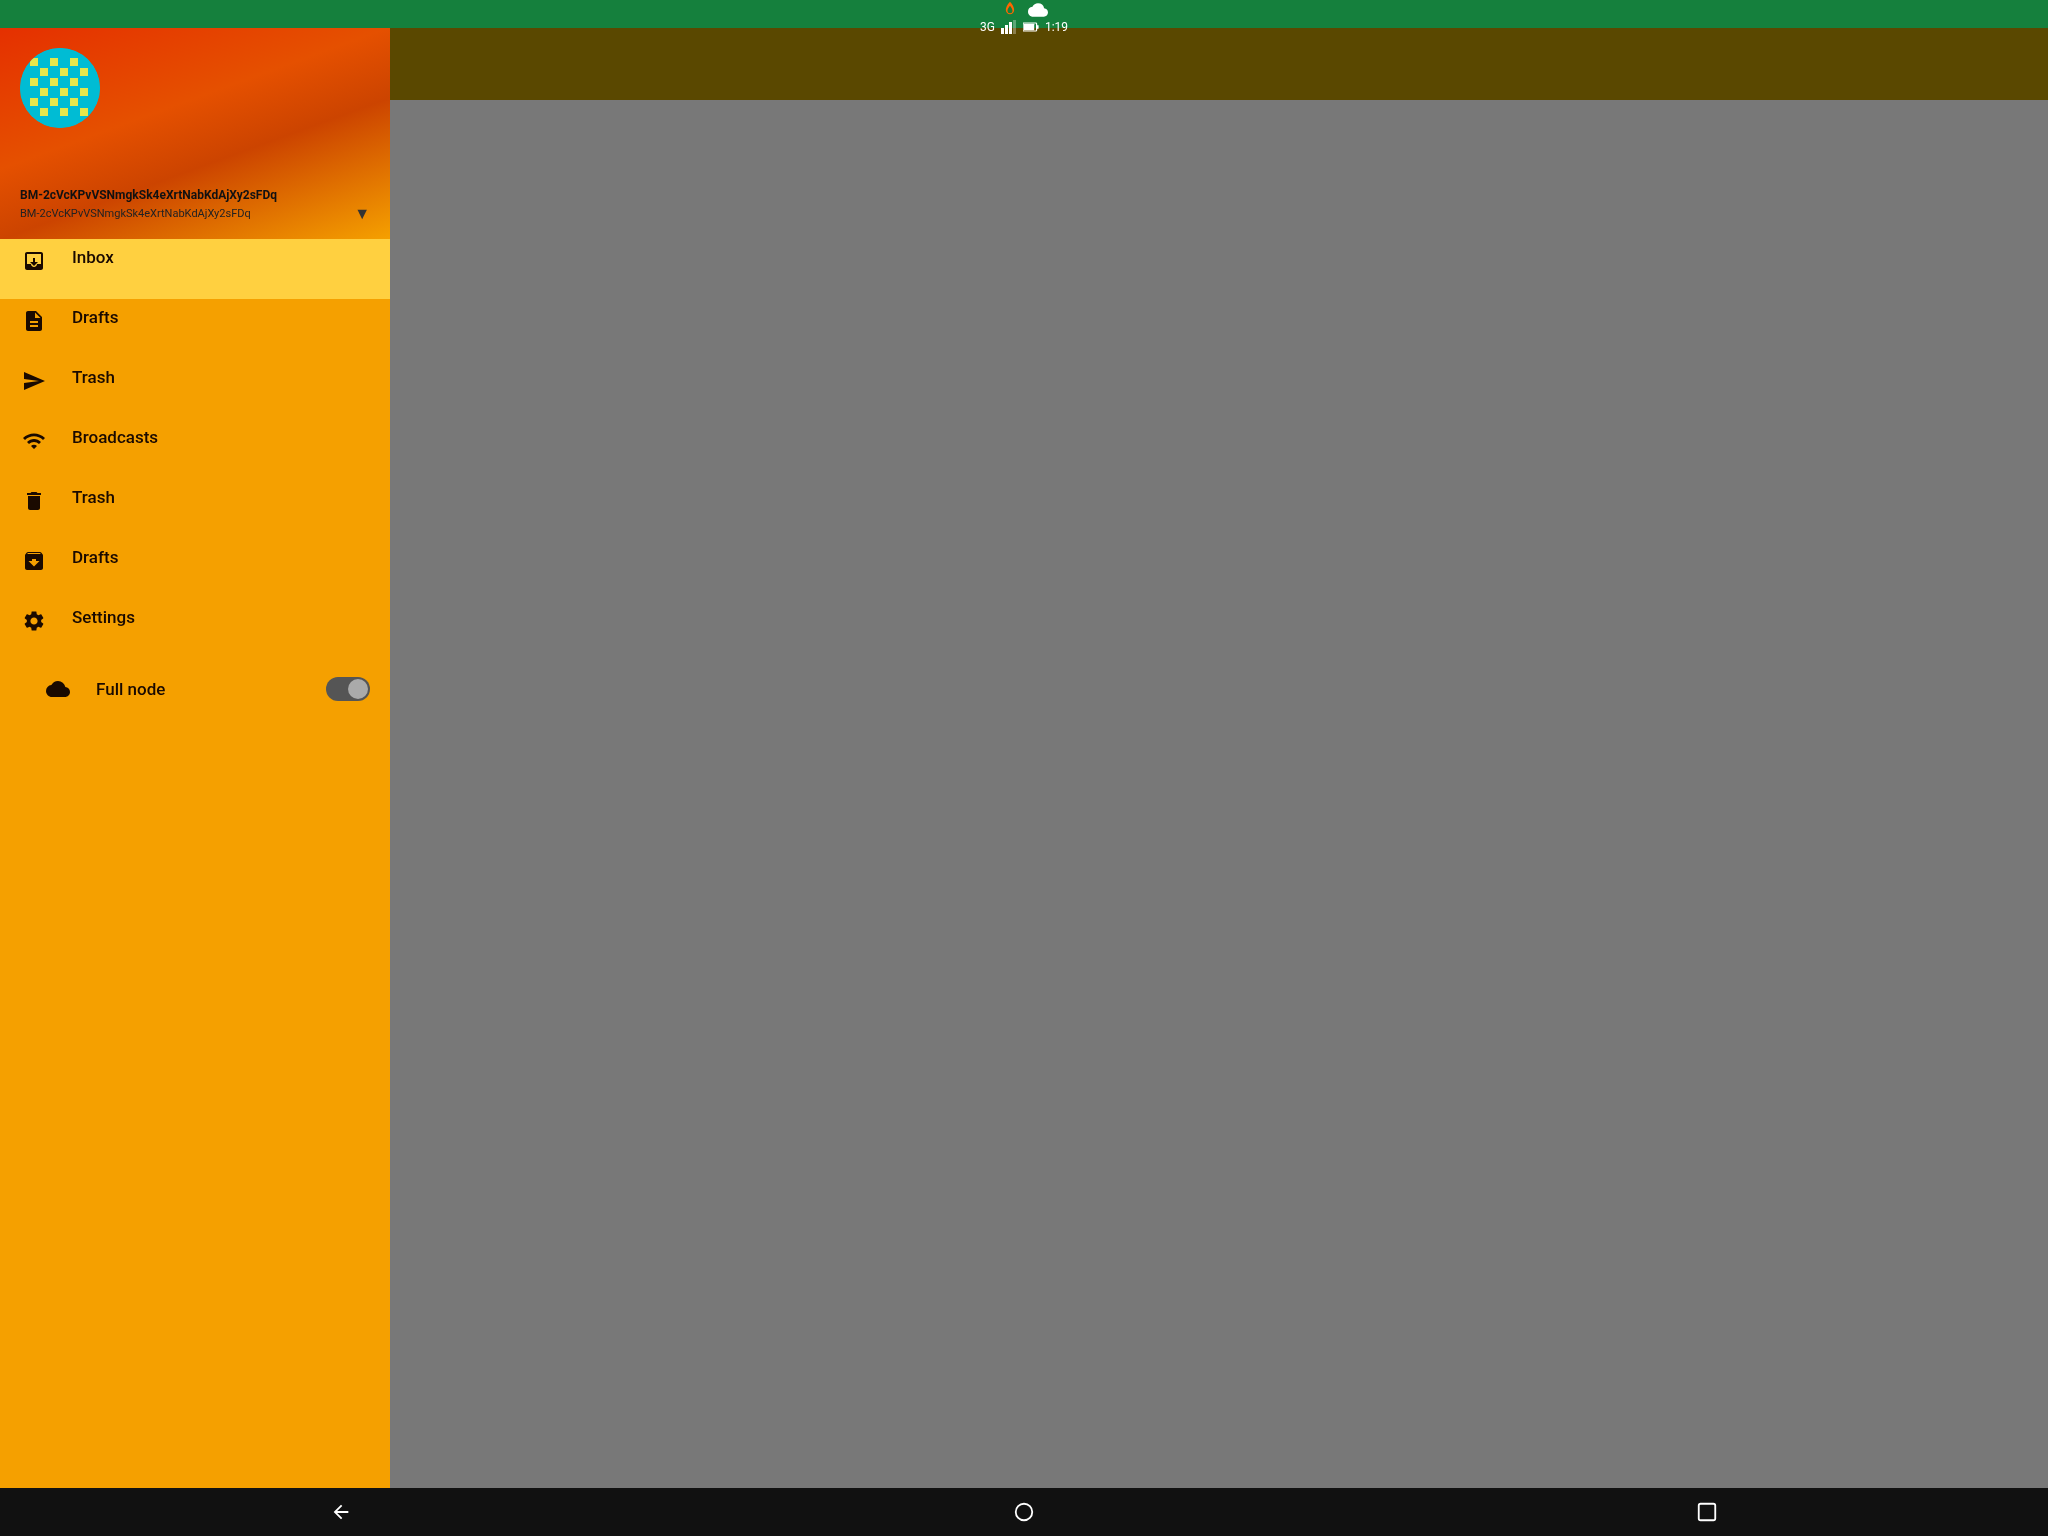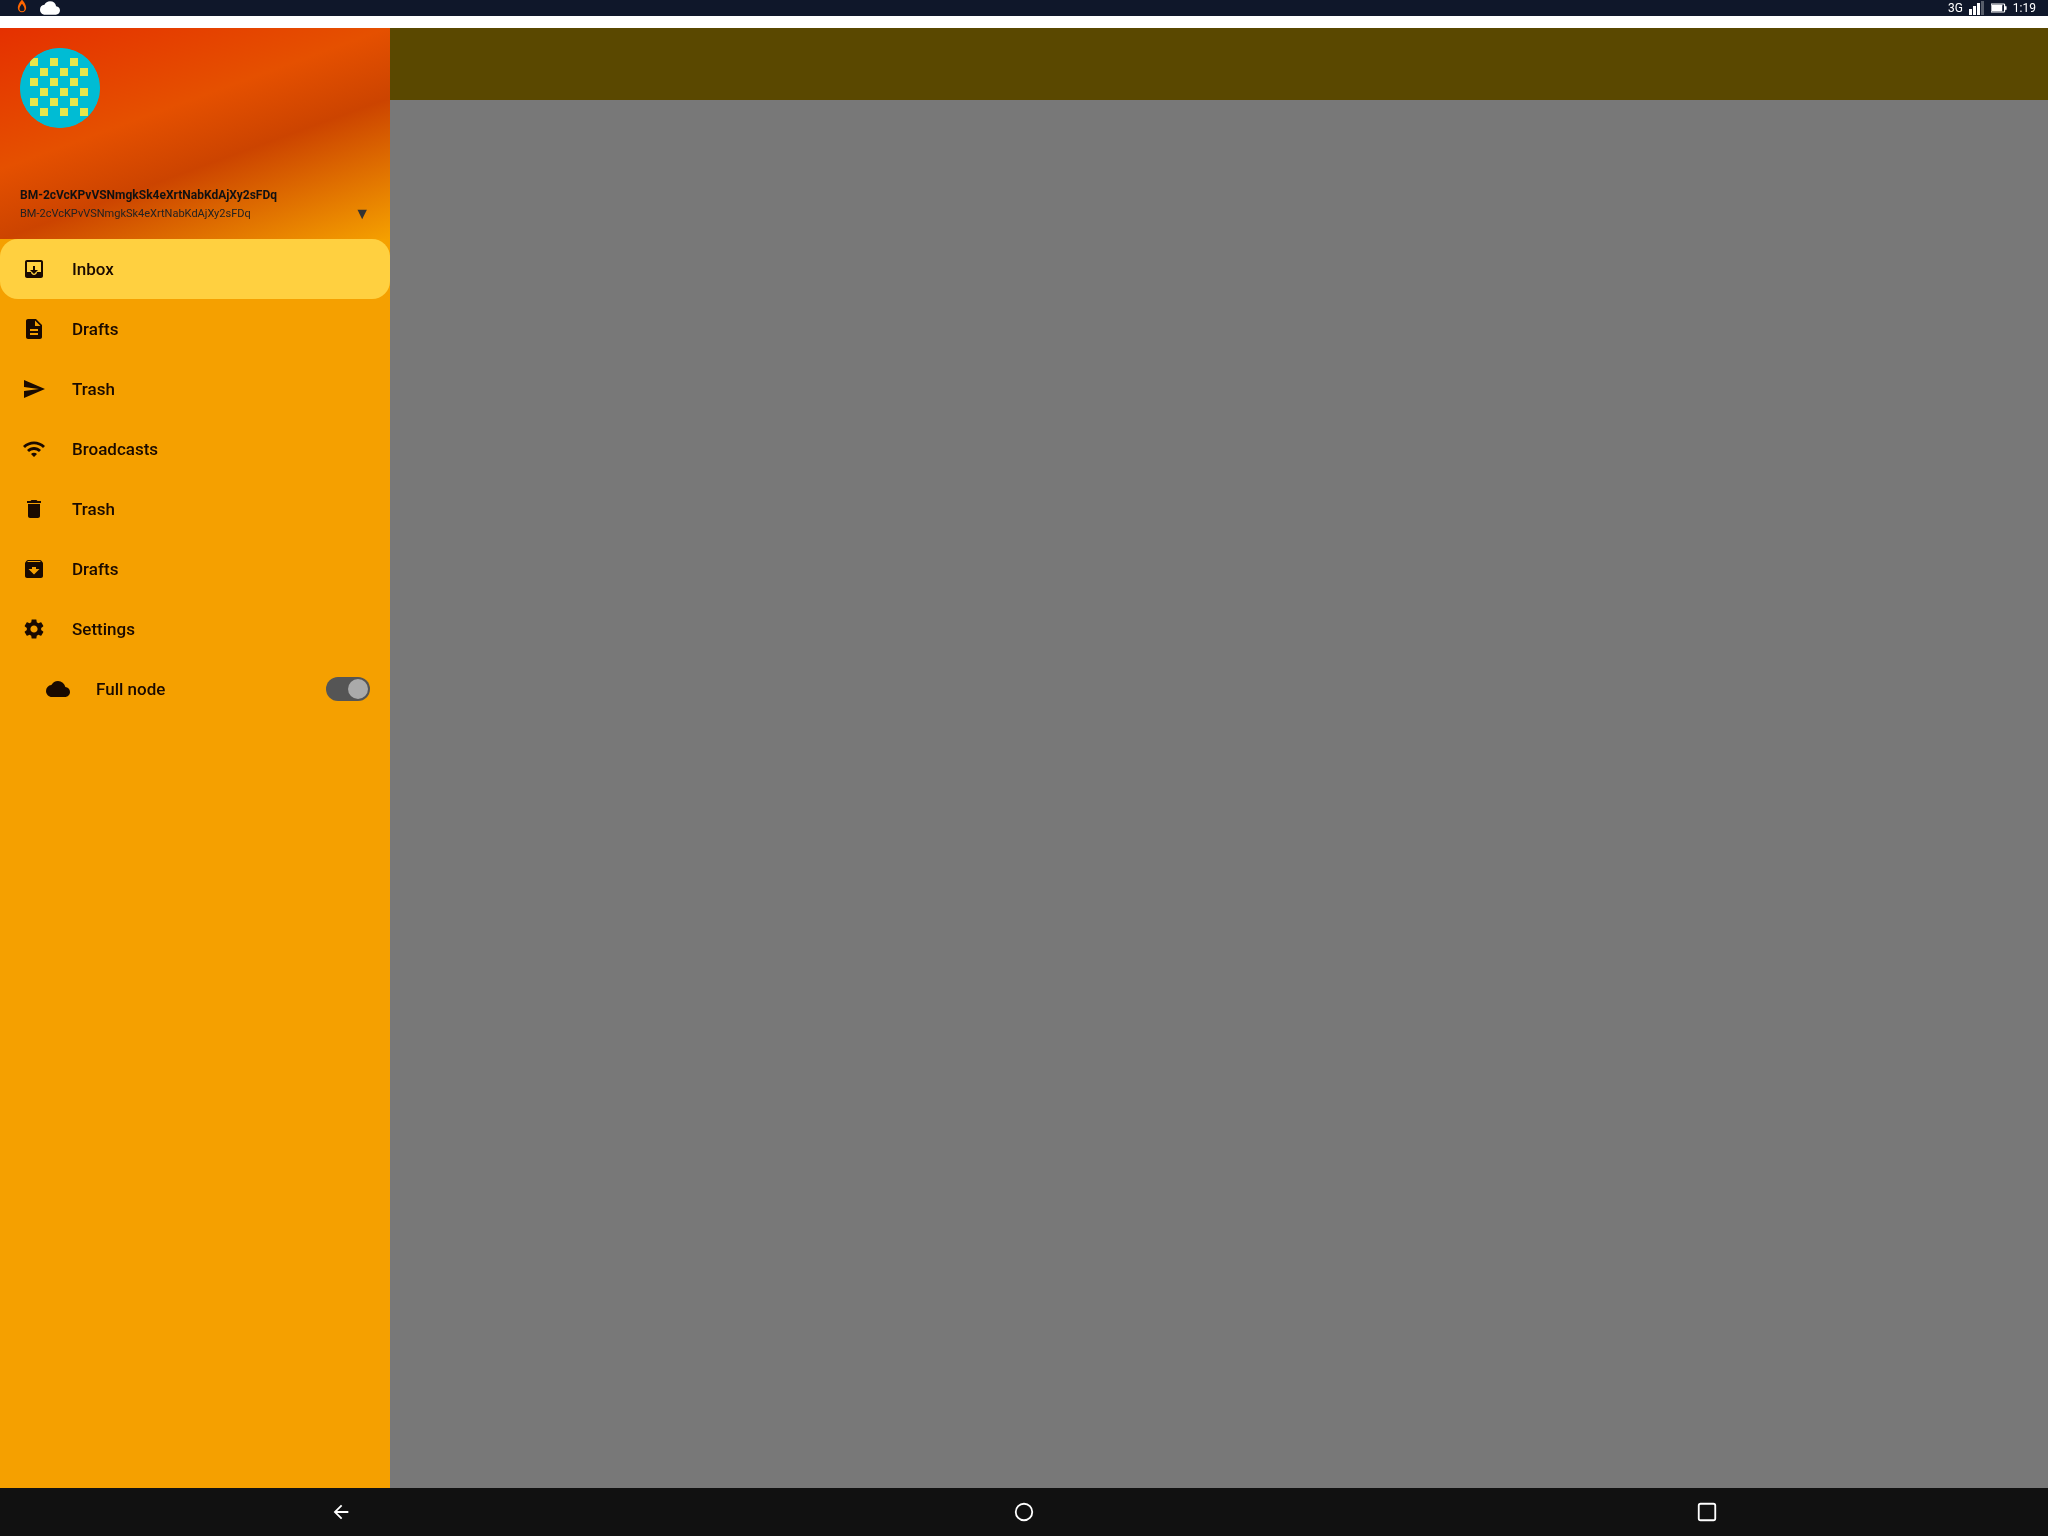--- a/index.html
+++ b/index.html
@@ -2,27 +2,28 @@
 <html><head>
   <meta charset="utf-8">
   <style>
     * { margin: 0; padding: 0; box-sizing: border-box; }
     html, body { width: 1280px; height: 960px; overflow: hidden; font-family: 'Roboto', Arial, sans-serif; }
 
     
     .status-bar {
       position: absolute;
       top: 0; left: 0; right: 0;
-      height: 16px;
-      background: #0f172a;
+      height: 28px;
+      background: #15803d;
       display: flex;
       align-items: center;
       justify-content: space-between;
       padding: 0 12px;
       z-index: 100;
+      flex-direction: column;
     }
     .status-bar-left {
       display: flex;
       align-items: center;
       gap: 8px;
     }
     .status-bar-right {
       display: flex;
       align-items: center;
       gap: 6px;
@@ -98,26 +99,25 @@
 
     
     .nav-list {
       flex: 1;
       overflow-y: auto;
       background: #f5a000;
     }
 
     .nav-item {
       display: flex;
-      align-items: center;
+      align-items: flex-start;
       padding: 8px 20px;
       cursor: pointer;
       gap: 24px;
       min-height: 60px;
-      border-radius: 18px;
     }
 
     .nav-item.active {
       background: #ffd040;
     }
 
     .nav-icon {
       width: 28px;
       height: 28px;
       display: flex;

